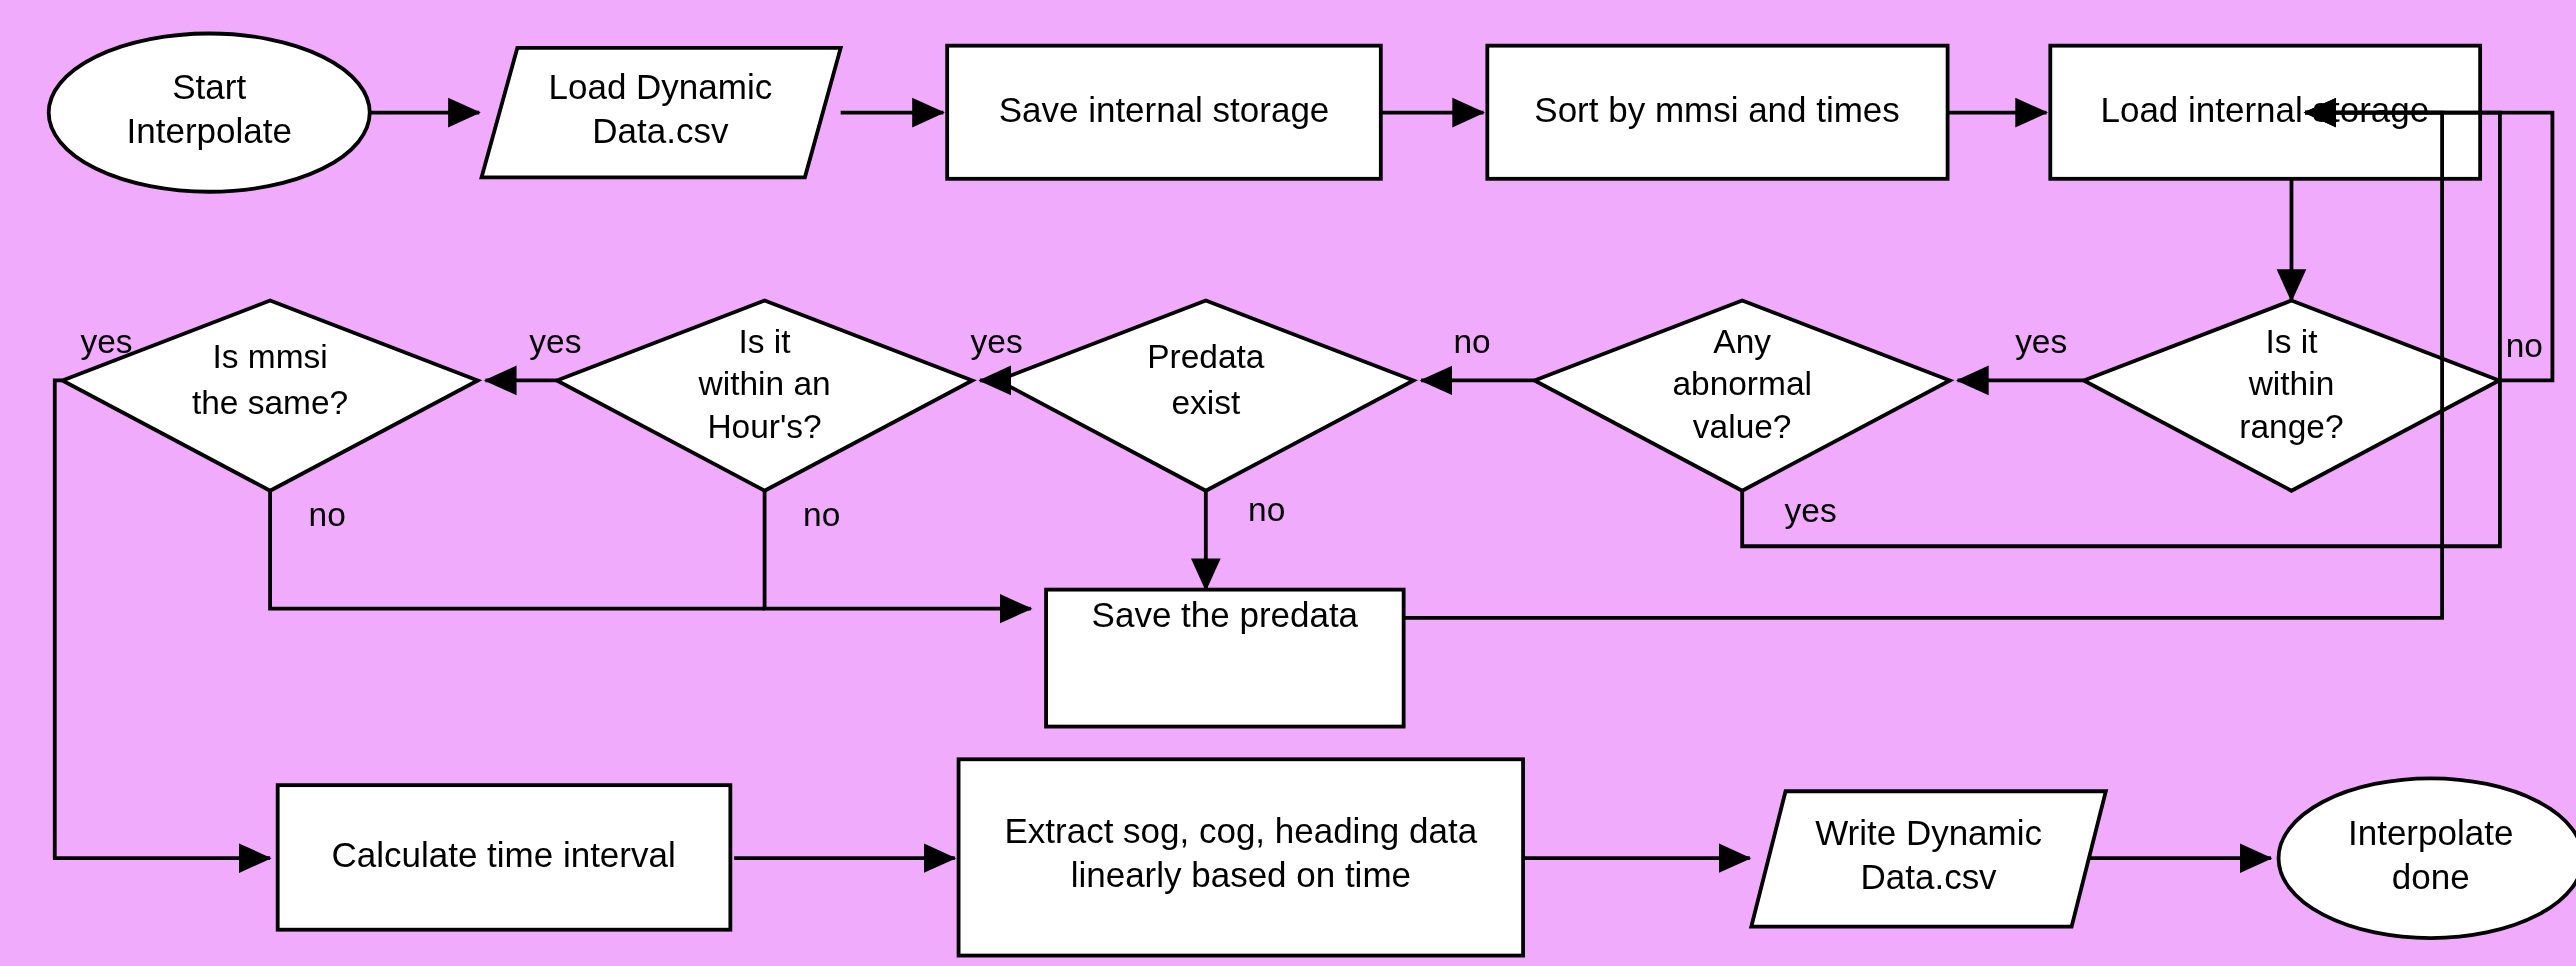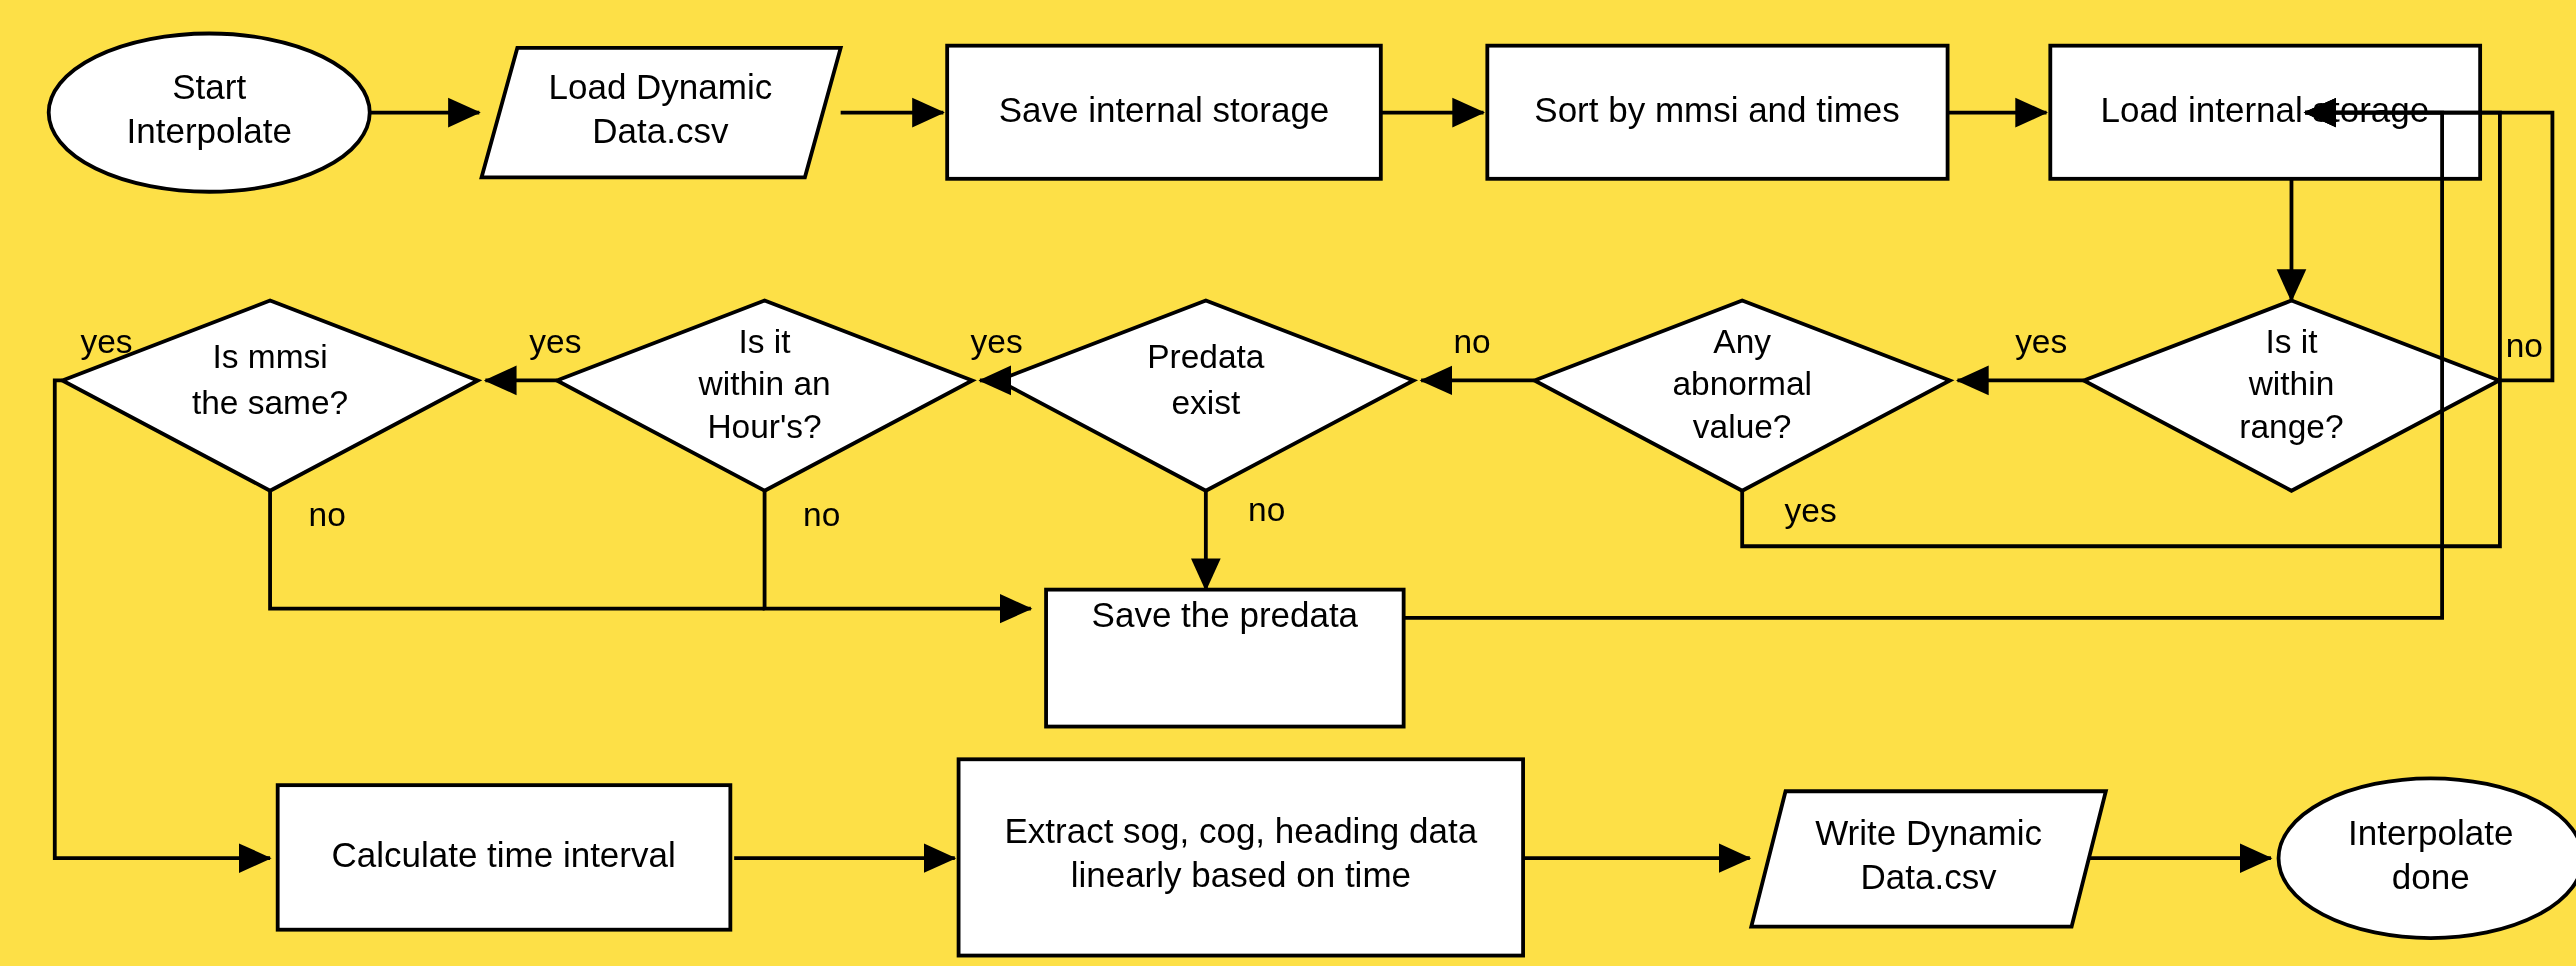--- a/index.html
+++ b/index.html
@@ -7,21 +7,21 @@
     padding: 0;
     background: #ffffff;
   }
   body {
     font-family: "Liberation Sans", sans-serif;
   }
   #flowchart-root {
     position: relative;
     width: 2576px;
     height: 967px;
-    background: #fde047;
+    background: #f0abfc;
     overflow: hidden;
   }
   svg.chart-svg {
     display: block;
     width: 2576px;
     height: 967px;
   }
   .node-shape {
     fill: #ffffff;
     stroke: #000000;

